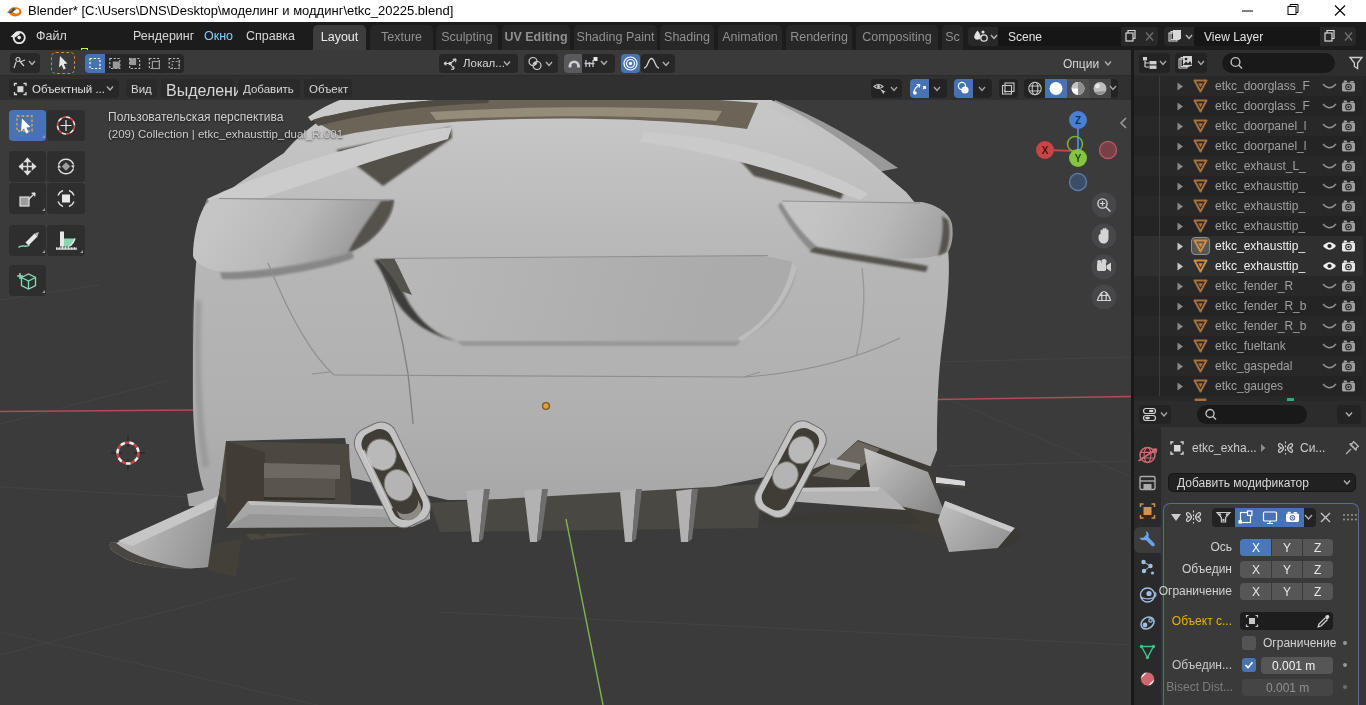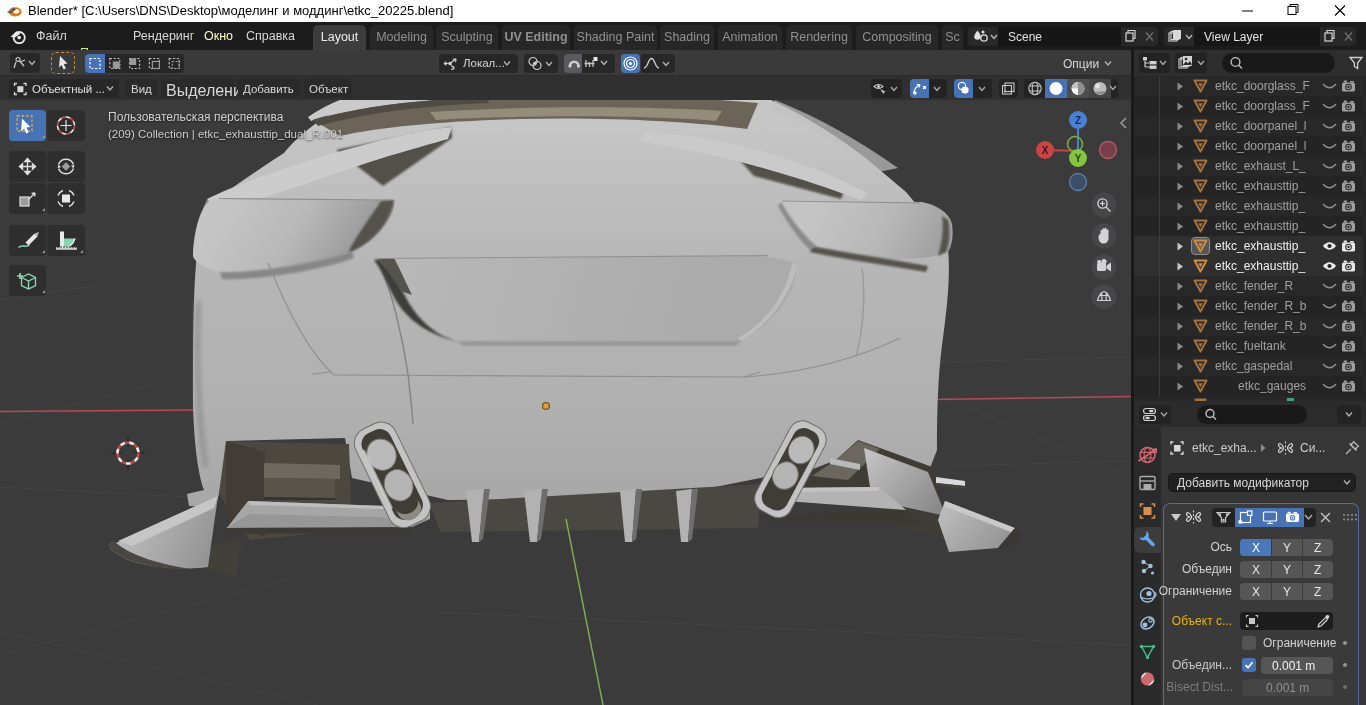--- a/index.html
+++ b/index.html
@@ -31,28 +31,28 @@
 
 <div class="abs" style="left:0;top:22px;width:1366px;height:28px;background:#1c1c1c;">
   <svg class="abs" style="left:10px;top:7px" width="16" height="15" viewBox="0 0 16 15">
     <circle cx="9.2" cy="8.6" r="5.6" fill="none" stroke="#e8e8e8" stroke-width="1.8"></circle>
     <circle cx="9.2" cy="8.6" r="1.8" fill="#e8e8e8"></circle>
     <path d="M0.5,7.8 L6.5,2.6 L10.4,4.8 L5,8.6 Z" fill="#e8e8e8"></path>
   </svg>
   <div class="abs txt" style="left:36px;top:7px;font-size:12.5px;color:#d8d8d8;">Файл</div>
   <div class="abs txt" style="left:80px;top:24px;font-size:12.5px;color:#bef264;text-align:center;">Правка</div>
   <div class="abs txt" style="left:133px;top:7px;font-size:12.5px;color:#d8d8d8;">Рендеринг</div>
-  <div class="abs txt" style="left:204px;top:7px;font-size:12.5px;color:#fef9c3;">Окно</div>
+  <div class="abs txt" style="left:204px;top:7px;font-size:12.5px;color:#7dd3fc;">Окно</div>
   <div class="abs txt" style="left:246px;top:7px;font-size:12.5px;color:#d8d8d8;">Справка</div>
 </div>
 
 <div class="abs" style="left:313px;top:25px;width:53px;height:25px;background:#3d3d3d;border-radius:5px 5px 0 0;"></div>
 <div class="abs" style="left:313px;top:25px;width:53px;height:25px;font-size:12.5px;color:#ececec;text-align:center;line-height:24px;overflow:hidden;">Layout</div>
 <div class="abs" style="left:370px;top:25px;width:63px;height:25px;background:#272727;border-radius:5px 5px 0 0;"></div>
-<div class="abs" style="left:370px;top:25px;width:63px;height:25px;font-size:12.5px;color:#909090;text-align:center;line-height:24px;overflow:hidden;">Modeling</div>
+<div class="abs" style="left:370px;top:25px;width:63px;height:25px;font-size:12.5px;color:#909090;text-align:center;line-height:24px;overflow:hidden;">Texture</div>
 <div class="abs" style="left:436px;top:25px;width:62px;height:25px;background:#272727;border-radius:5px 5px 0 0;"></div>
 <div class="abs" style="left:436px;top:25px;width:62px;height:25px;font-size:12.5px;color:#909090;text-align:center;line-height:24px;overflow:hidden;">Sculpting</div>
 <div class="abs" style="left:502px;top:25px;width:68px;height:25px;background:#272727;border-radius:5px 5px 0 0;"></div>
 <div class="abs" style="left:502px;top:25px;width:68px;height:25px;font-size:12.5px;color:#909090;text-align:center;line-height:24px;overflow:hidden;font-weight:bold;">UV Editing</div>
 <div class="abs" style="left:574px;top:25px;width:83px;height:25px;background:#272727;border-radius:5px 5px 0 0;"></div>
 <div class="abs" style="left:574px;top:25px;width:83px;height:25px;font-size:12.5px;color:#909090;text-align:center;line-height:24px;overflow:hidden;">Shading Paint</div>
 <div class="abs" style="left:660px;top:25px;width:54px;height:25px;background:#272727;border-radius:5px 5px 0 0;"></div>
 <div class="abs" style="left:660px;top:25px;width:54px;height:25px;font-size:12.5px;color:#909090;text-align:center;line-height:24px;overflow:hidden;">Shading</div>
 <div class="abs" style="left:718px;top:25px;width:64px;height:25px;background:#272727;border-radius:5px 5px 0 0;"></div>
 <div class="abs" style="left:718px;top:25px;width:64px;height:25px;font-size:12.5px;color:#909090;text-align:center;line-height:24px;overflow:hidden;">Animation</div>
@@ -842,21 +842,21 @@
         <rect x="2.6" y="0.6" width="3.4" height="2" rx="0.8" fill="#9e9e9e"></rect>
         <rect x="9" y="0.9" width="4" height="1.7" rx="0.8" fill="#9e9e9e"></rect>
       </svg>
 <svg class="abs" style="left:1176px;top:382px" width="8" height="9" viewBox="0 0 8 9">
         <path d="M1.5,0.5 L7,4.5 L1.5,8.5 Z" fill="#8a8a8a"></path>
       </svg>
 <svg class="abs" style="left:1193px;top:379px" width="15" height="14" viewBox="0 0 15 14">
         <path d="M1.5,1.5 L13.5,1.5 L7.5,12.5 Z" fill="none" stroke="#a8713c" stroke-width="2" stroke-linejoin="round"></path>
         <path d="M5.2,4.2 L9.8,4.2 L7.5,8.6 Z" fill="#a8713c"></path>
       </svg>
-<div class="abs txt" style="left:1215px;top:379px;font-size:12px;color:#a0a0a0;margin-left:23px;">etkc_gauges</div>
+<div class="abs txt" style="left:1215px;top:379px;font-size:12px;color:#a0a0a0;">etkc_gauges</div>
 <svg class="abs" style="left:1322px;top:383px" width="15" height="8" viewBox="0 0 15 8">
         <path d="M1,1 Q7.5,8.5 14,1" fill="none" stroke="#909090" stroke-width="1.3"></path>
       </svg>
 <svg class="abs" style="left:1341px;top:380px" width="15" height="13" viewBox="0 0 15 13">
         <rect x="1" y="2.5" width="13" height="9" rx="1.6" fill="#9e9e9e"></rect>
         <circle cx="7.5" cy="7" r="3.3" fill="#262626"></circle>
         <circle cx="7.5" cy="7" r="1.7" fill="none" stroke="#9e9e9e" stroke-width="1.1"></circle>
         <rect x="2.6" y="0.6" width="3.4" height="2" rx="0.8" fill="#9e9e9e"></rect>
         <rect x="9" y="0.9" width="4" height="1.7" rx="0.8" fill="#9e9e9e"></rect>
       </svg>

